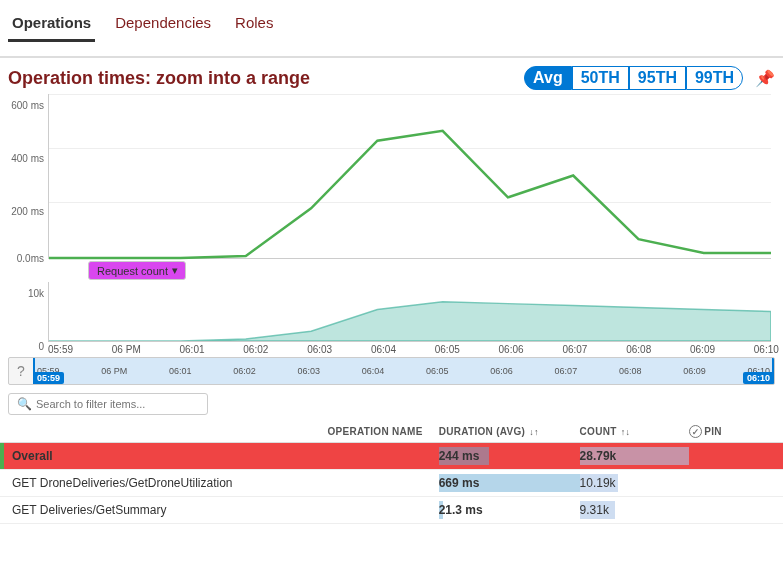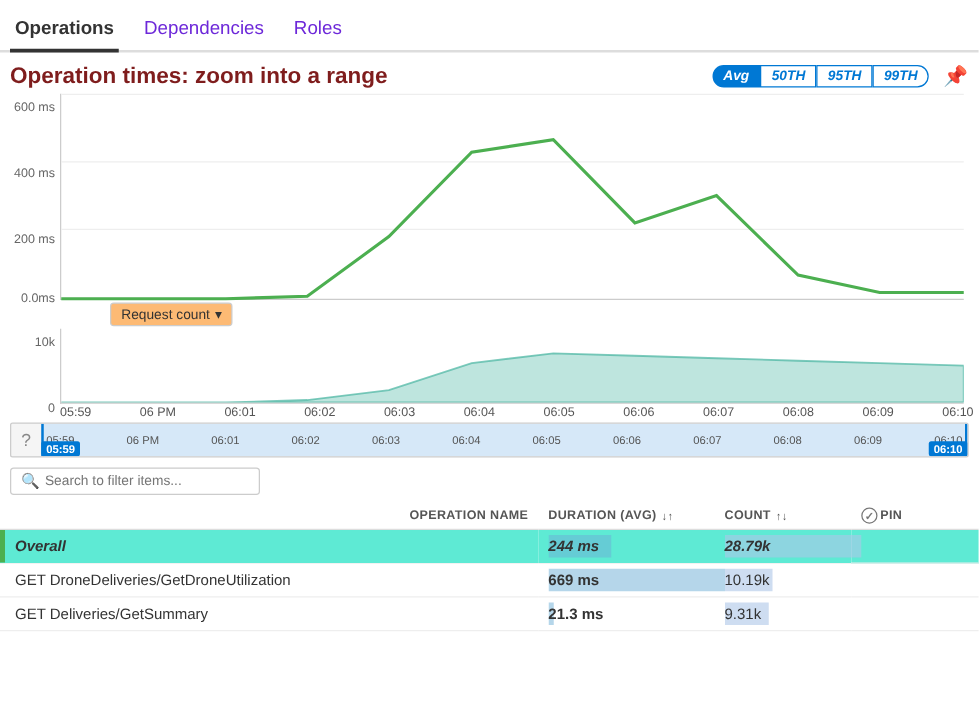--- a/index.html
+++ b/index.html
@@ -11,28 +11,28 @@
       width: 783px;
       min-height: 563px;
       overflow: hidden;
     }
 
     
     .tabs {
       display: flex;
       align-items: flex-end;
       border-bottom: 2px solid #ddd;
-      padding: 8px 8px 0 8px;
+      padding: 8px 8px 16px 8px;
       gap: 16px;
     }
     .tab {
       padding: 6px 4px 8px 4px;
       cursor: pointer;
       font-size: 15px;
-      color: #6d28d9;
+      color: #7f1d1d;
       text-decoration: none;
       border-bottom: 3px solid transparent;
       margin-bottom: -2px;
     }
     .tab.active {
       color: #333;
       border-bottom: 3px solid #333;
       font-weight: 600;
     }
 
@@ -51,24 +51,23 @@
     .percentile-group {
       display: flex;
       align-items: center;
       gap: 0;
     }
     .pct-btn {
       padding: 2px 8px;
       border: 1px solid #0078d4;
       background: #fff;
       color: #0078d4;
-      font-size: 11px;
+      font-size: 16px;
       cursor: pointer;
       font-weight: 600;
-      font-style: italic;
     }
     .pct-btn.active {
       background: #0078d4;
       color: #fff;
     }
     .pct-btn:first-child { border-radius: 12px 0 0 12px; }
     .pct-btn:last-child { border-radius: 0 12px 12px 0; }
 
     .pin-icon {
       margin-left: 8px;
@@ -129,21 +128,21 @@
     }
     .req-dropdown {
       display: inline-flex;
       align-items: center;
       border: 1px solid #ccc;
       border-radius: 3px;
       padding: 2px 8px;
       font-size: 11px;
       cursor: pointer;
       color: #333;
-      background: #fdba74;
+      background: #d946ef;
       gap: 4px;
       margin-bottom: 2px;
       margin-left: 40px;
     }
 
     .bar-chart-wrap {
       position: relative;
       height: 60px;
       border-left: 1px solid #ccc;
       border-bottom: 1px solid #ccc;
@@ -264,23 +263,22 @@
       background: #fff;
       text-transform: uppercase;
       letter-spacing: 0.3px;
     }
     .op-table td {
       padding: 6px 8px;
       border-bottom: 1px solid #eee;
       font-size: 12px;
     }
     .op-table tr.highlighted td {
-      background: #5eead4;
+      background: #ef4444;
       font-weight: 700;
-      font-style: italic;
     }
     .duration-bar-cell {
       position: relative;
       min-width: 120px;
     }
     .duration-bar {
       position: absolute;
       left: 8px;
       top: 4px;
       bottom: 4px;

